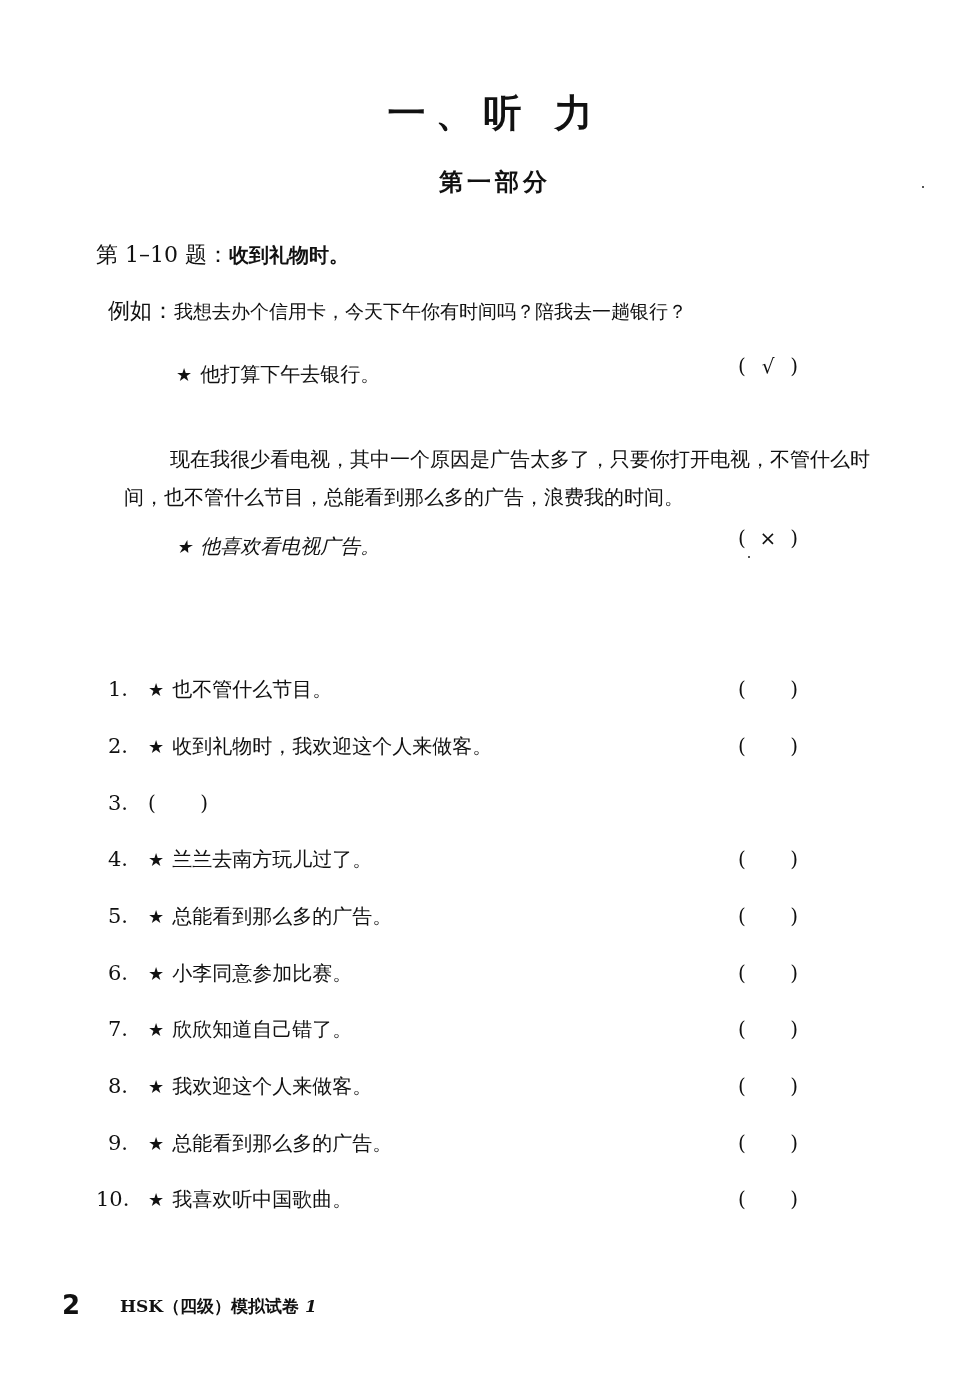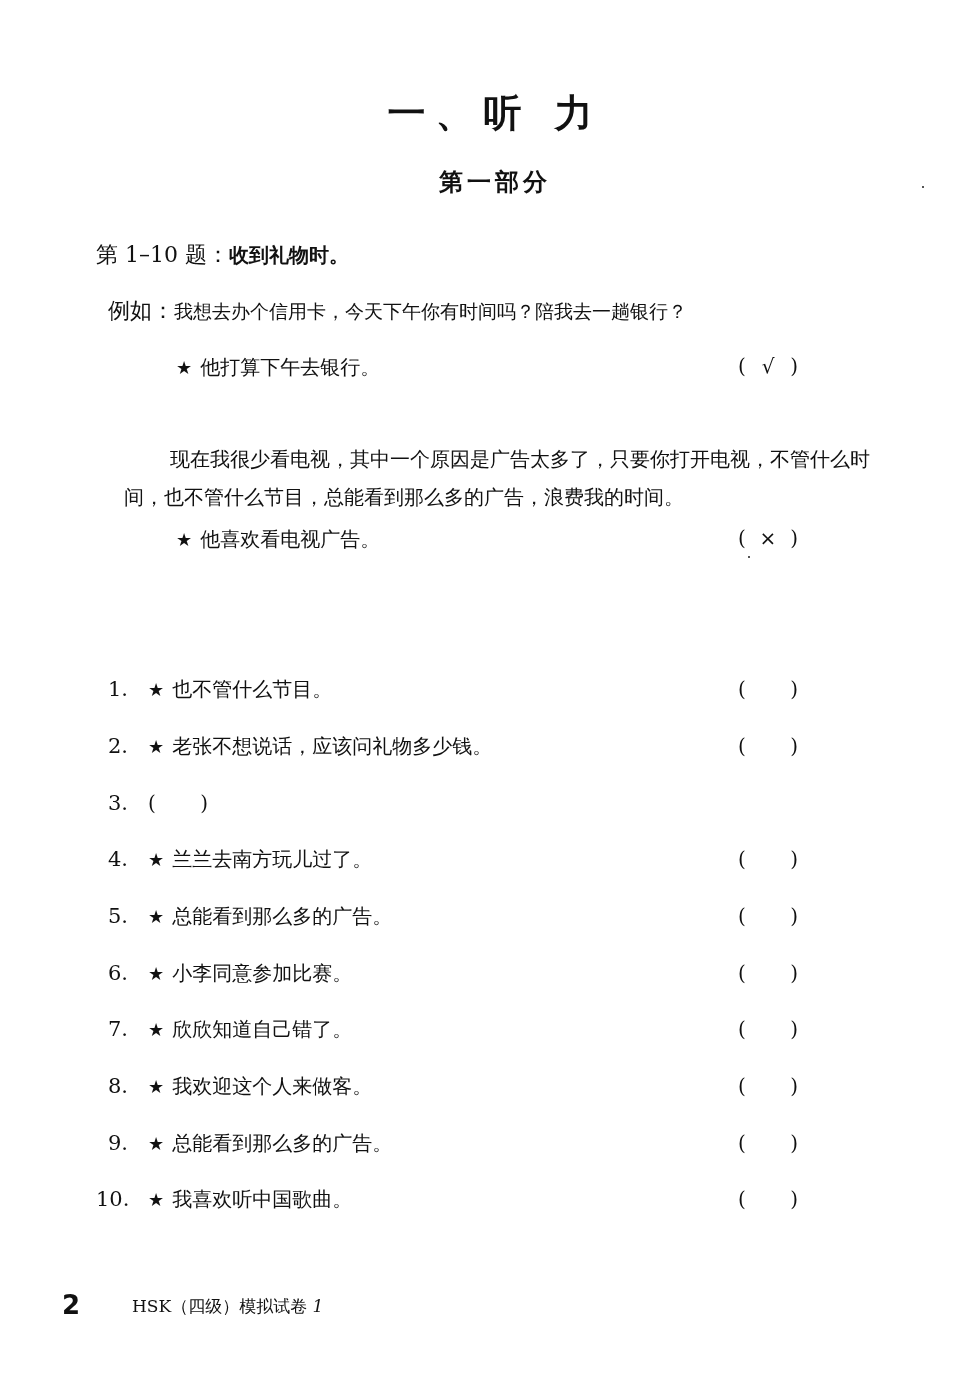--- a/index.html
+++ b/index.html
@@ -19,31 +19,31 @@
     }
     .part-title {
       left: 0; width: 990px; top: 166px; text-align: center;
       font-family: "DejaVu Sans", "Liberation Sans", sans-serif;
       font-size: 24px; font-weight: bold; letter-spacing: 4px;
     }
     .instruction { left: 96px; top: 240px; font-size: 22px; }
     .instruction .task { font-family: "DejaVu Sans", sans-serif; font-weight: bold; font-size: 20px; }
     .example-label { left: 108px; top: 296px; font-size: 22px; }
     .example-label .ex-text { font-size: 19px; }
-    .stmt { font-size: 20px; }
+    .stmt { font-size: 20px; margin-top: 7px; }
     .star { font-size: 18px; margin-right: 8px; }
     .paren { font-size: 20px; right: 74px; width: 60px; display: flex; justify-content: space-between; }
     .paren .mark { font-family: "DejaVu Sans", sans-serif; font-size: 20px; }
     .passage { left: 124px; width: 770px; top: 424px; font-size: 20px; line-height: 38px; white-space: normal; text-indent: 46px; margin-top: 16px; }
     .q-row { position: absolute; left: 96px; right: 74px; height: 30px; display: flex; align-items: center; }
     .q-num { width: 52px; text-align: right; font-size: 21px; padding-right: 20px; }
     .q-text { flex: 1; font-size: 20px; }
     .q-paren { width: 60px; display: flex; justify-content: space-between; font-size: 20px; }
     .footer-page { left: 62px; top: 1290px; font-family: "DejaVu Sans", sans-serif; font-weight: bold; font-size: 26px; }
-    .footer-title { left: 132px; top: 1295px; font-size: 17px; font-weight: normal; }
+    .footer-title { left: 120px; top: 1295px; font-size: 17px; font-weight: bold; }
     .footer-title .it { font-style: italic; }
     .speck { position: absolute; width: 2px; height: 2px; background: #555; }
   </style>
 </head>
 <body>
 
 <div class="page">
 
   <div class="abs section-title">一、听 力</div>
   <div class="abs part-title">第一部分</div>
@@ -60,42 +60,42 @@
     <span class="star">★</span><span>他打算下午去银行。</span>
   </div>
   <div class="abs paren" style="top:354px;">
     <span>(</span>
     <span class="mark">√</span>
     <span>)</span>
   </div>
 
   <div class="abs passage">现在我很少看电视，其中一个原因是广告太多了，只要你打开电视，不管什么时间，也不管什么节目，总能看到那么多的广告，浪费我的时间。</div>
 
-  <div class="abs stmt" style="left:176px; top:526px;">
+  <div class="abs stmt" style="left:176px; top:526px;font-style:italic;">
     <span class="star">★</span><span>他喜欢看电视广告。</span>
   </div>
   <div class="abs paren" style="top:526px;">
     <span>(</span>
     <span class="mark">×</span>
     <span>)</span>
   </div>
 
   <div>
     <div class="q-row" style="top:674px;">
       <span class="q-num">1.</span>
       <span class="q-text"><span class="star">★</span><span>也不管什么节目。</span></span>
       <span class="q-paren">
           <span>(</span>
           <span></span>
           <span>)</span>
         </span>
     </div>
     <div class="q-row" style="top:731px;">
       <span class="q-num">2.</span>
-      <span class="q-text"><span class="star">★</span><span>老张不想说话，应该问礼物多少钱。</span></span>
+      <span class="q-text"><span class="star">★</span><span>收到礼物时，我欢迎这个人来做客。</span></span>
       <span class="q-paren">
           <span>(</span>
           <span></span>
           <span>)</span>
         </span>
     </div>
     <div class="q-row" style="top:788px;">
       <span class="q-num">3.</span>
       <span class="q-paren">
           <span>(</span>

